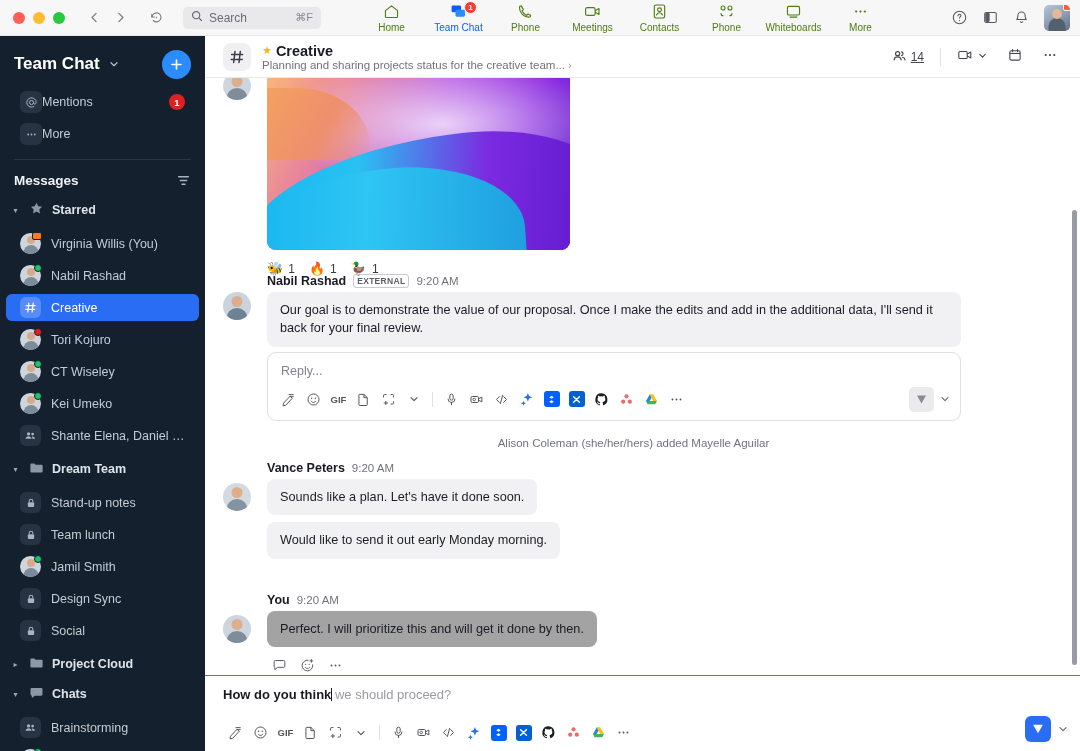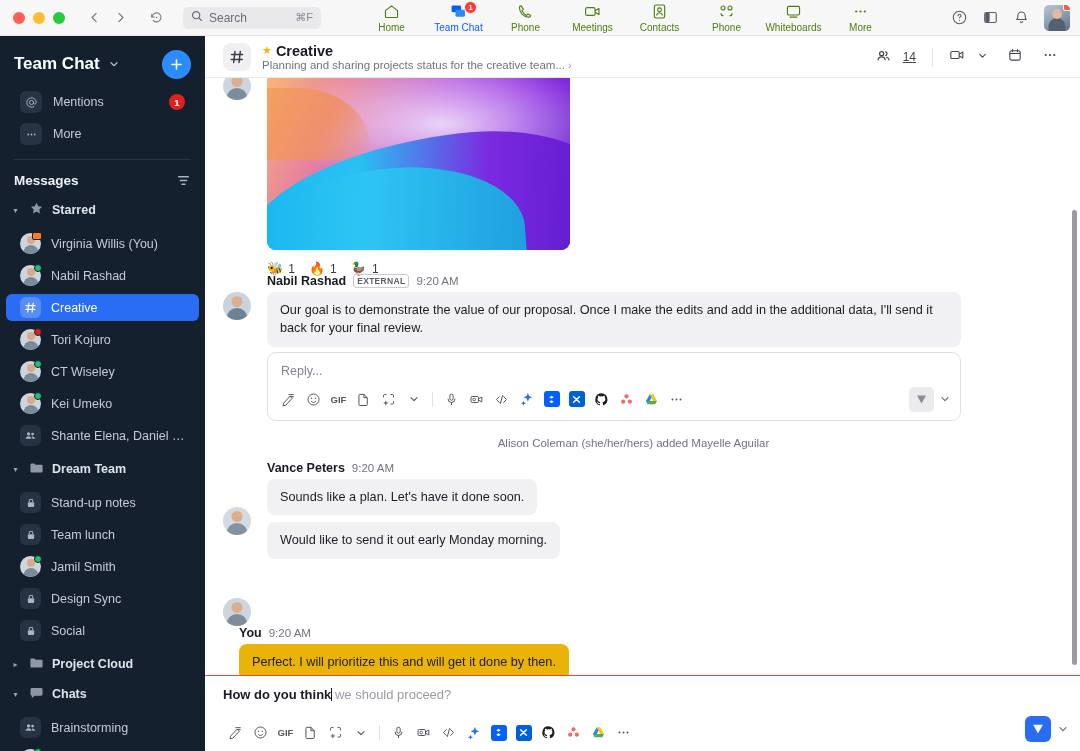--- a/index.html
+++ b/index.html
@@ -93,21 +93,21 @@
     padding:0 14px; margin-top:6px;
   }
   .sb-title { font-size:17px; font-weight:bold; color:#ffffff; }
   .sb-caret { margin-left:8px; color:#b6bfca; display:flex; }
   .sb-plus {
     margin-left:auto; width:29px; height:29px; border-radius:50%;
     background:#2a8cff; display:flex; align-items:center; justify-content:center;
     cursor:pointer; color:#fff; font-size:20px; line-height:1; font-weight:300;
   }
   .sb-row {
-    height:32px; display:flex; align-items:center; gap:11px;
+    height:32px; display:flex; align-items:center; 
     padding:0 14px; cursor:pointer; border-radius:6px;
     margin:0 6px;
   }
   .sb-ico-sq {
     width:22px; height:22px; border-radius:6px; background:#273242;
     display:flex; align-items:center; justify-content:center;
     color:#aab4c0; font-size:12px; flex-shrink:0;
   }
   .sb-label { font-size:12.5px; color:#c3cbd5; white-space:nowrap; overflow:hidden; text-overflow:ellipsis; }
   .sb-badge {
@@ -177,21 +177,21 @@
     color:#3c3c48; font-size:15px; font-weight:600; flex-shrink:0;
   }
   .ch-meta { margin-left:11px; min-width:0; }
   .ch-t1 { display:flex; align-items:center; gap:4px; }
   .ch-star { color:#f5b719; font-size:11px; }
   .ch-name { font-size:14.5px; font-weight:bold; color:#1a1a24; }
   .ch-desc { font-size:11.5px; color:#72727f; margin-top:0; white-space:nowrap; }
   .ch-desc .arw { color:#9a9aa5; margin-left:3px; }
   .ch-right { margin-left:auto; display:flex; align-items:center; gap:3px; }
   .ch-btn {
-    height:28px; display:flex; align-items:center; justify-content:space-between; gap:12px;
+    height:28px; display:flex; align-items:center; justify-content:space-between; gap:4px;
     padding:0 8px; border-radius:6px; cursor:pointer; color:#46464f; font-size:12px;text-decoration:underline;
   }
   .ch-sep { width:1px; height:18px; background:#e2e2e6; margin:0 5px; }
 
   
   .msg-scroll {
     flex:1; overflow:hidden; position:relative; padding:0 18px 0 0;
   }
   .msg-inner { padding:0 0 8px 0; }
   .scroll-track {
@@ -227,21 +227,21 @@
     font-size:8.5px; font-weight:bold; letter-spacing:.3px; color:#5c5c68;
     border:1px solid #c9c9d1; border-radius:3px; padding:1px 3px;
   }
   .msg-time { font-size:11.5px; color:#72727f; }
 
   .bubble {
     background:#f1f1f4; border-radius:8px; padding:9px 13px;
     font-size:12.7px; line-height:1.45; color:#1c1c26; display:inline-block;
     max-width:694px;
   }
-  .bubble.mine { background:#eab308; }
+  .bubble.mine { background:#a3a3a3; }
 
   .img-card {
     width:303px; height:180px; border-radius:9px; overflow:hidden; position:relative;
     background:#8b2fd6;
   }
   .img-card .g1 {
     position:absolute; inset:0;
     background:
       radial-gradient(ellipse 120% 80% at 58% 30%, rgba(255,255,255,.75) 0%, rgba(255,255,255,0) 45%),
       linear-gradient(118deg,#f9b977 0%, #e8849c 22%, #b24fe0 48%, #8a2ae0 72%, #4f1fc4 100%);
@@ -892,33 +892,33 @@
                       </svg>
                   </div>
                 </div>
               </div>
             </div>
           </div>
         </div>
 
         <div class="sys-line" style="margin-top:10px;">Alison Coleman (she/her/hers) added Mayelle Aguilar</div>
 
-        <div class="msg-row" style="margin-top:6px;align-items:center;">
+        <div class="msg-row" style="margin-top:6px;">
           <div class="msg-ava m3" style="margin-top:22px;"></div>
           <div class="msg-body">
             <div class="msg-hdr">
               <span class="msg-name">Vance Peters</span>
               <span class="msg-time">9:20 AM</span>
             </div>
             <div><span class="bubble">Sounds like a plan. Let's have it done soon.</span></div>
             <div style="margin-top:7px;"><span class="bubble">Would like to send it out early Monday morning.</span></div>
           </div>
         </div>
 
-        <div class="msg-row" style="margin-top:17px;flex-direction:column;">
+        <div class="msg-row" style="margin-top:34px;">
           <div class="msg-ava" style="margin-top:22px;"></div>
           <div class="msg-body">
             <div class="msg-hdr">
               <span class="msg-name">You</span>
               <span class="msg-time">9:20 AM</span>
             </div>
             <div><span class="bubble mine">Perfect. I will prioritize this and will get it done by then.</span></div>
             <div class="hov-acts">
               <div class="hov-btn">
                 <svg width="15" height="15" viewBox="0 0 18 18" fill="none">

